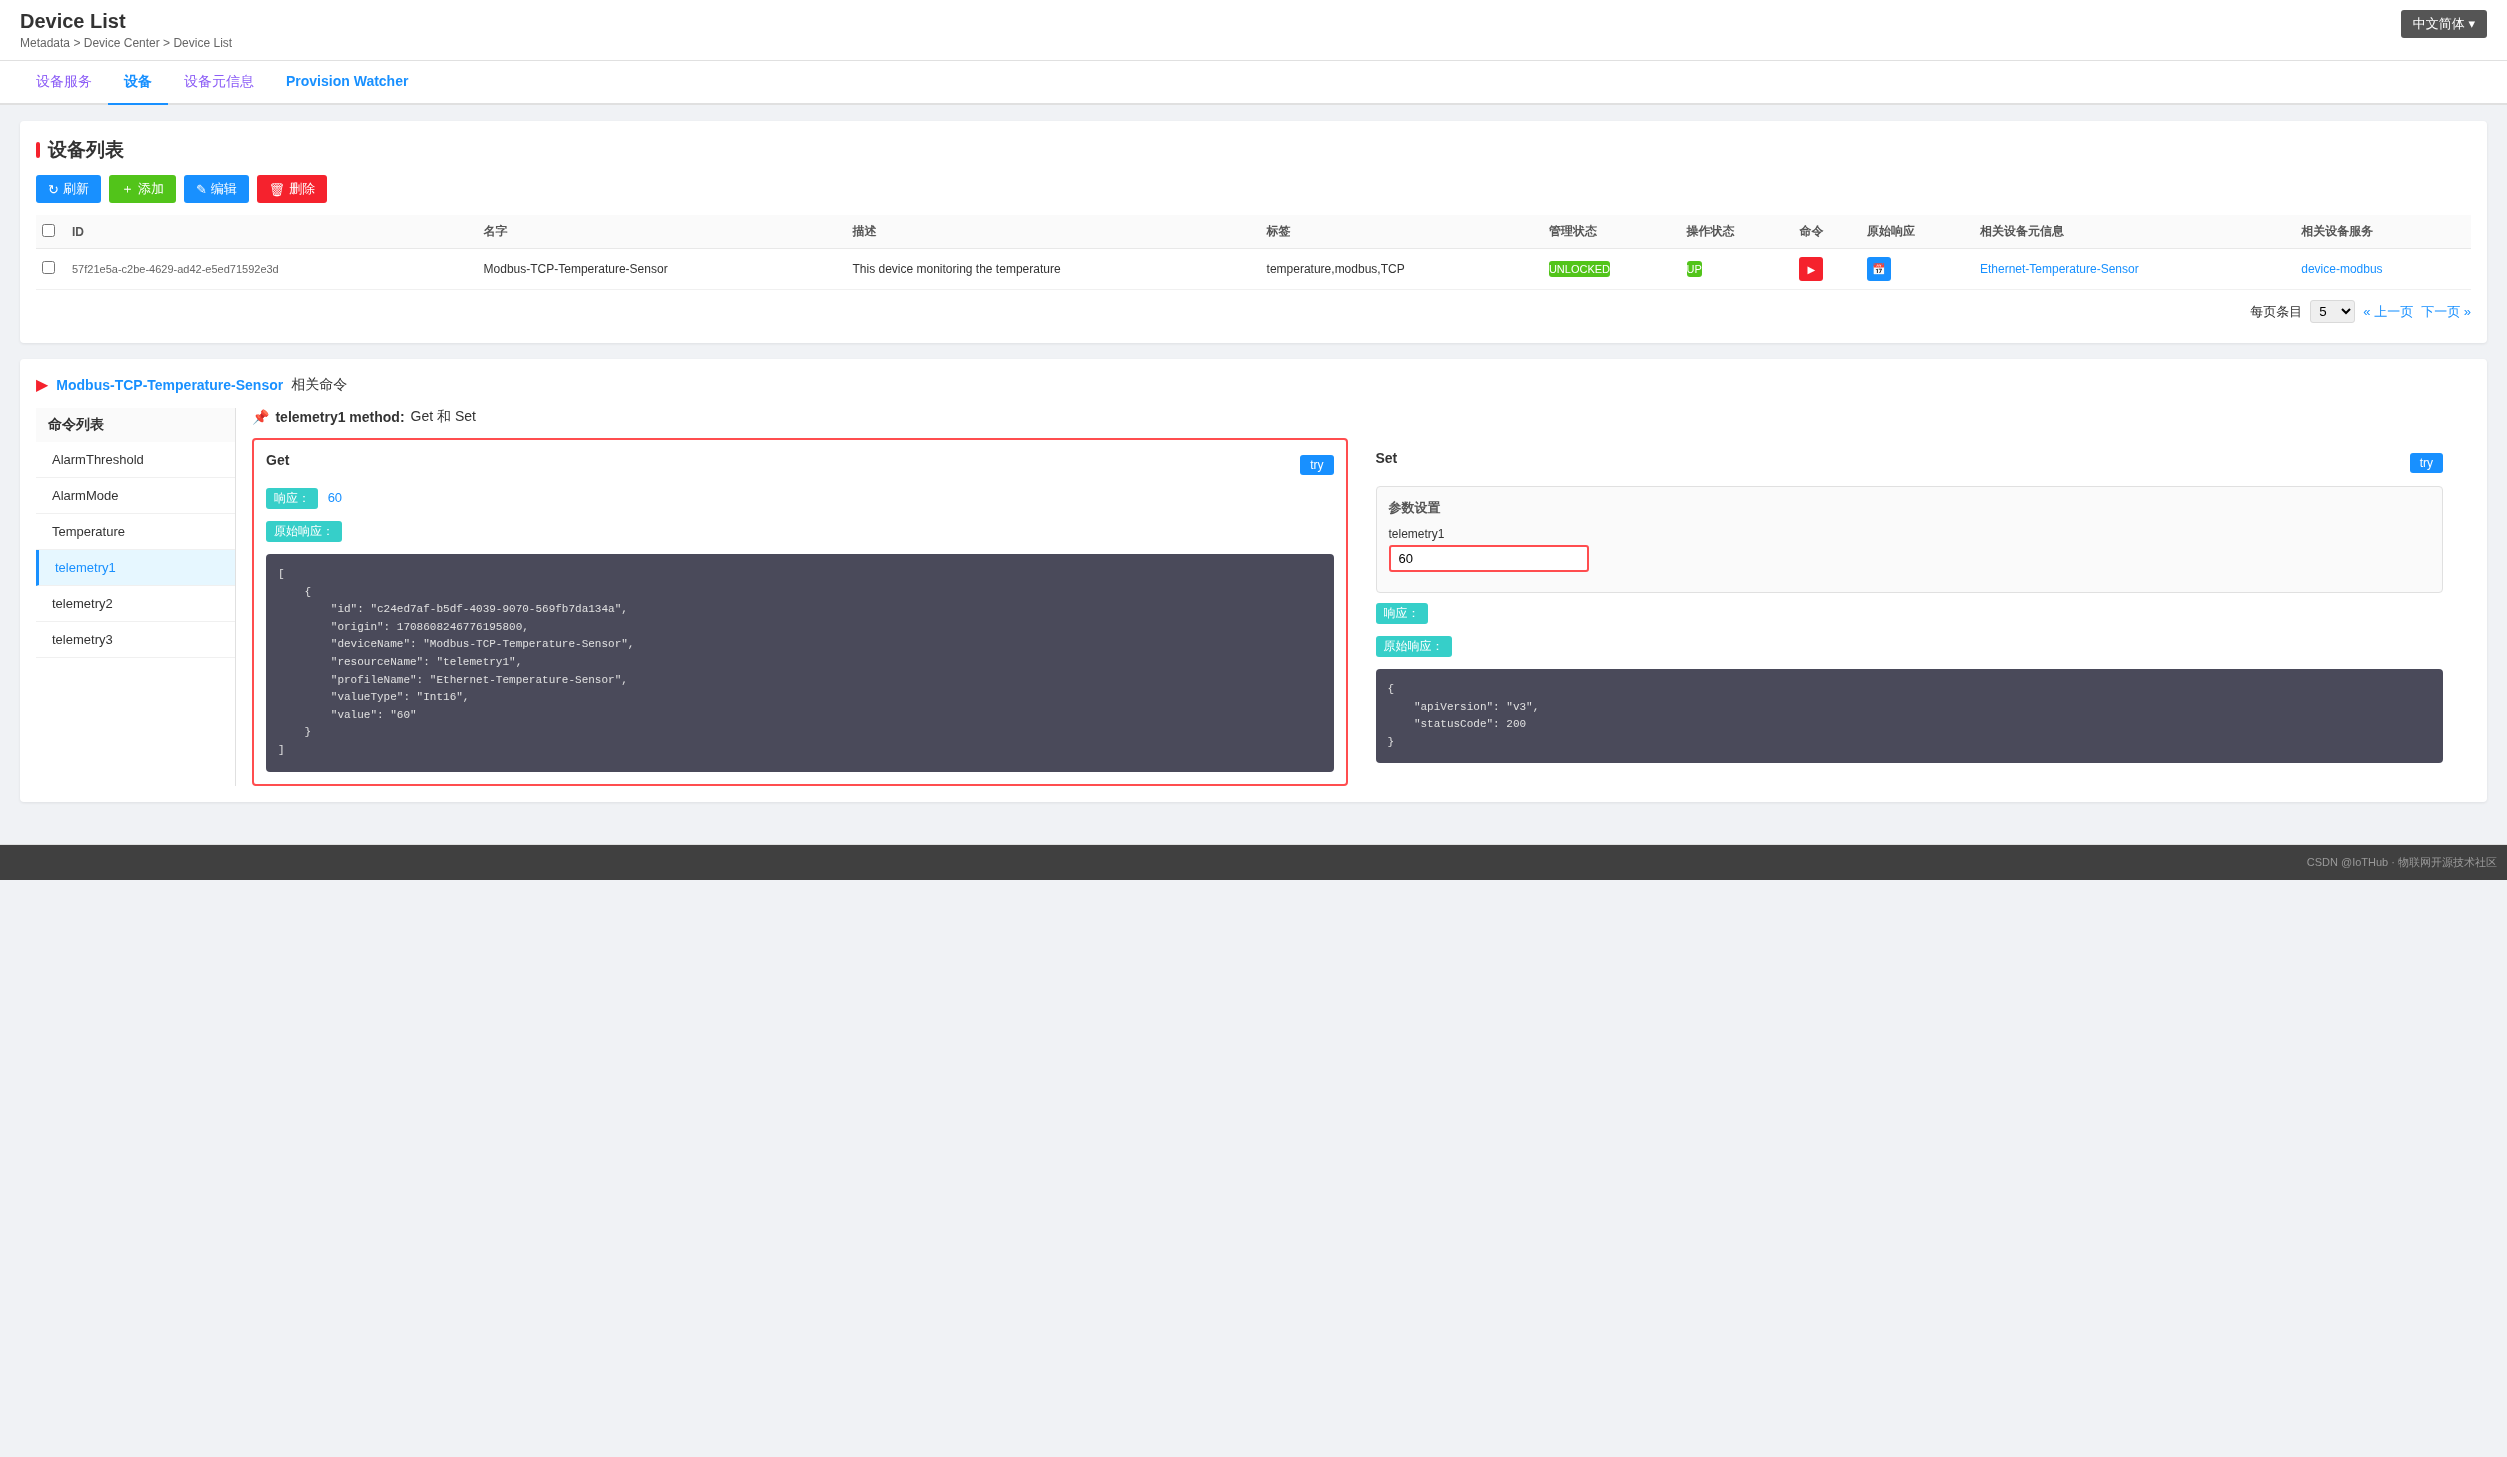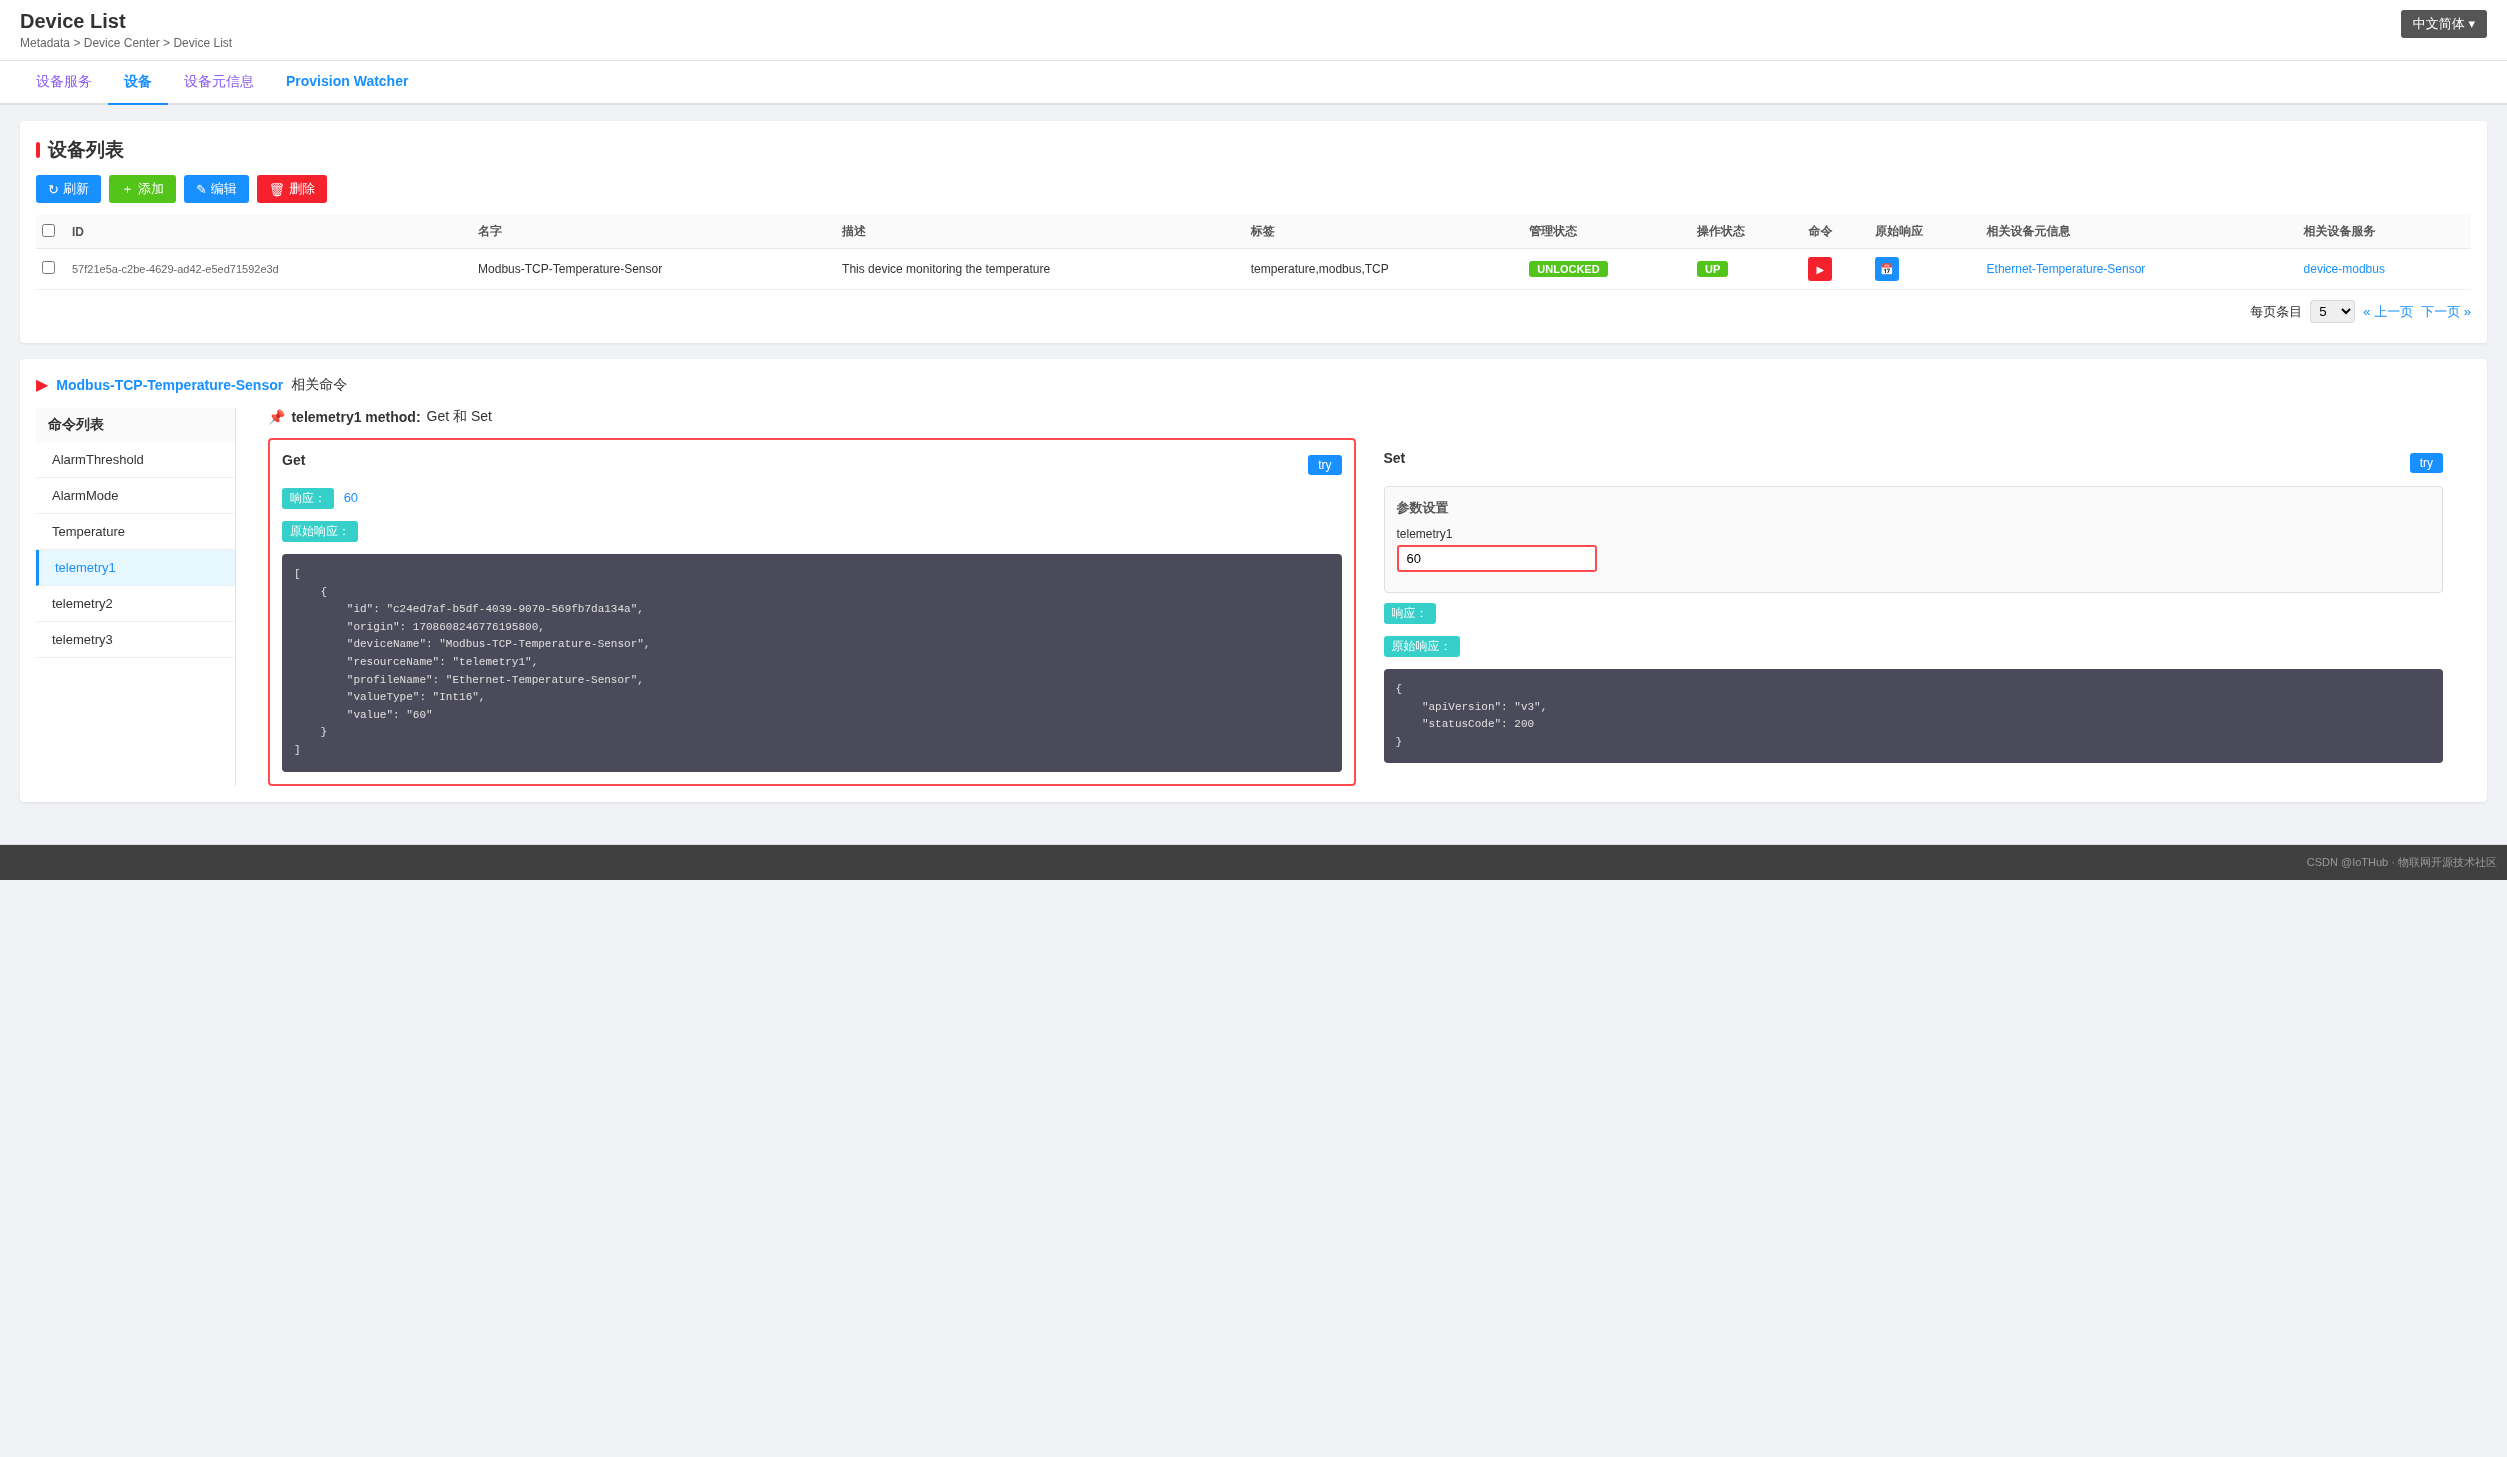--- a/index.html
+++ b/index.html
@@ -90,24 +90,24 @@
     .btn-edit { background: #1890ff; color: #fff; }
     .btn-delete { background: #f5222d; color: #fff; }
     .btn-try { background: #1890ff; color: #fff; padding: 3px 10px; font-size: 12px; }
 
     table { width: 100%; border-collapse: collapse; font-size: 12px; }
     th { background: #fafafa; border-bottom: 1px solid #e8e8e8; padding: 8px 6px; text-align: left; font-weight: 600; color: #555; white-space: nowrap; }
     td { padding: 8px 6px; border-bottom: 1px solid #f0f0f0; vertical-align: middle; }
 
     .badge {
       display: inline-block;
-      padding: 2px 8px;
+      padding: 2px 0;
       border-radius: 3px;
       font-size: 11px;
-      font-weight: bold;
+      font-weight: normal;
       color: #fff;
     }
     .badge-unlocked { background: #52c41a; }
     .badge-up { background: #52c41a; }
 
     .icon-btn {
       display: inline-flex;
       align-items: center;
       justify-content: center;
       width: 24px; height: 24px;
@@ -137,21 +137,21 @@
     .command-header {
       display: flex;
       align-items: center;
       gap: 8px;
       margin-bottom: 14px;
       font-size: 14px;
     }
     .command-icon { color: #f5222d; font-size: 16px; }
     .device-name-link { color: #1890ff; font-weight: bold; cursor: pointer; }
 
-    .command-layout { display: flex; gap: 16px; }
+    .command-layout { display: flex; gap: 0; }
     .command-list {
       width: 200px;
       min-width: 180px;
       border-right: 1px solid #e0e0e0;
       padding-right: 0;
     }
     .command-list-title { font-size: 14px; font-weight: bold; padding: 8px 12px; background: #fafafa; }
     .command-list-item {
       padding: 10px 16px;
       cursor: pointer;

